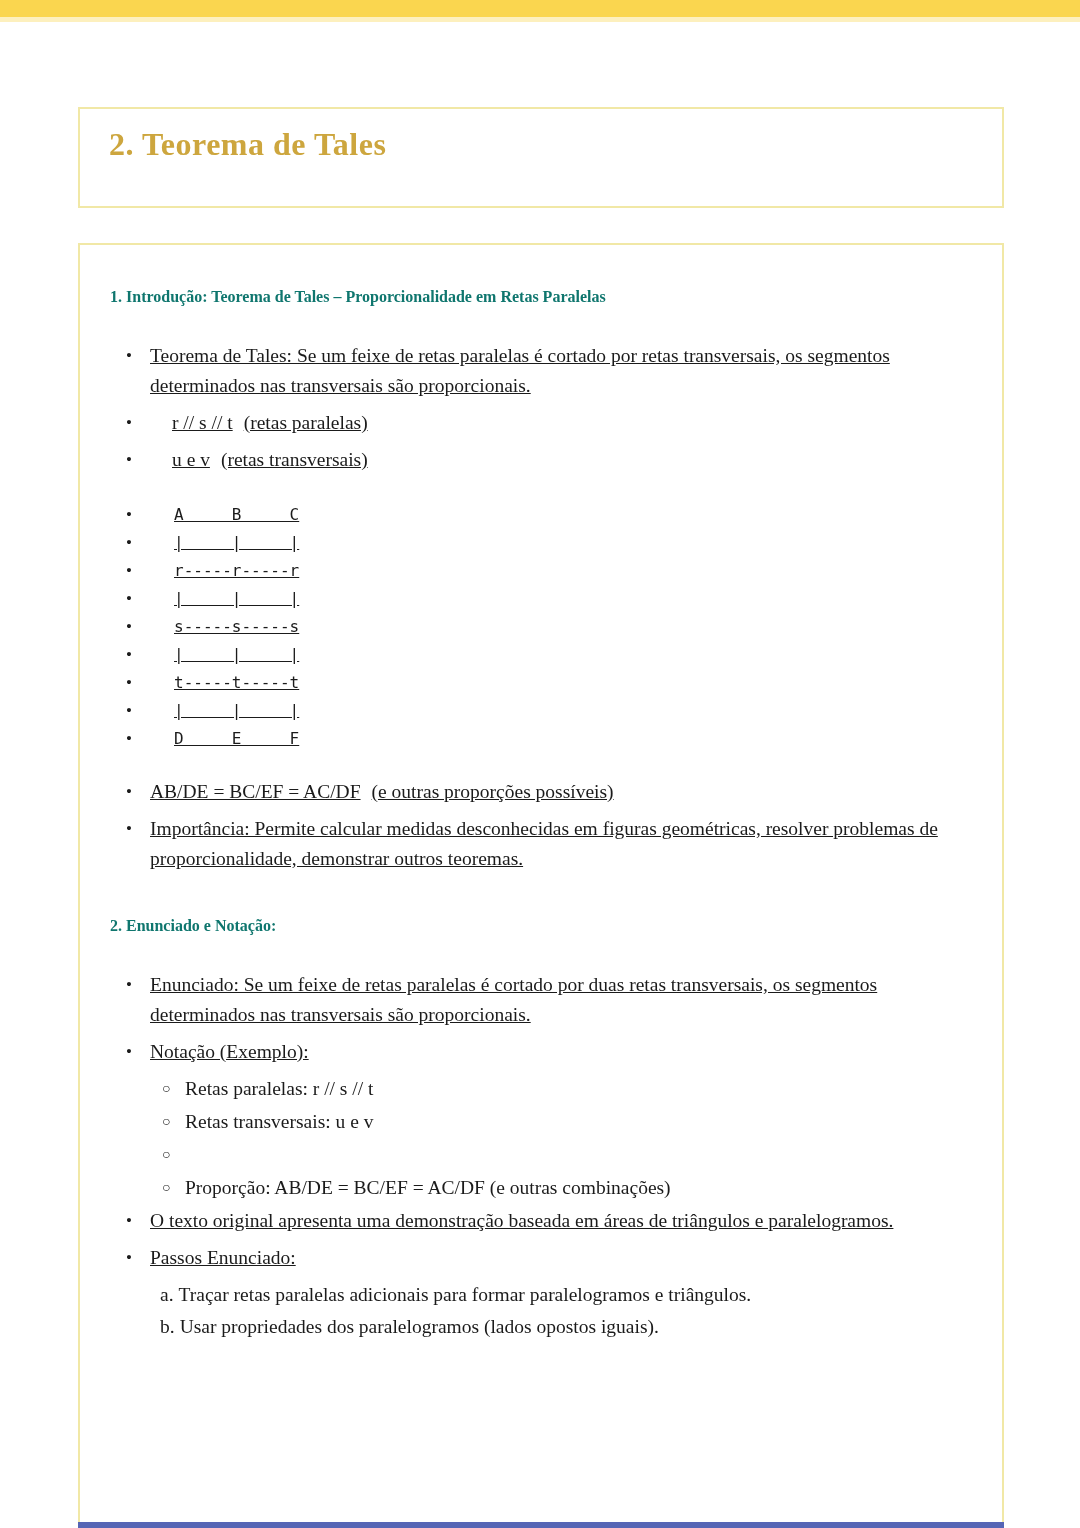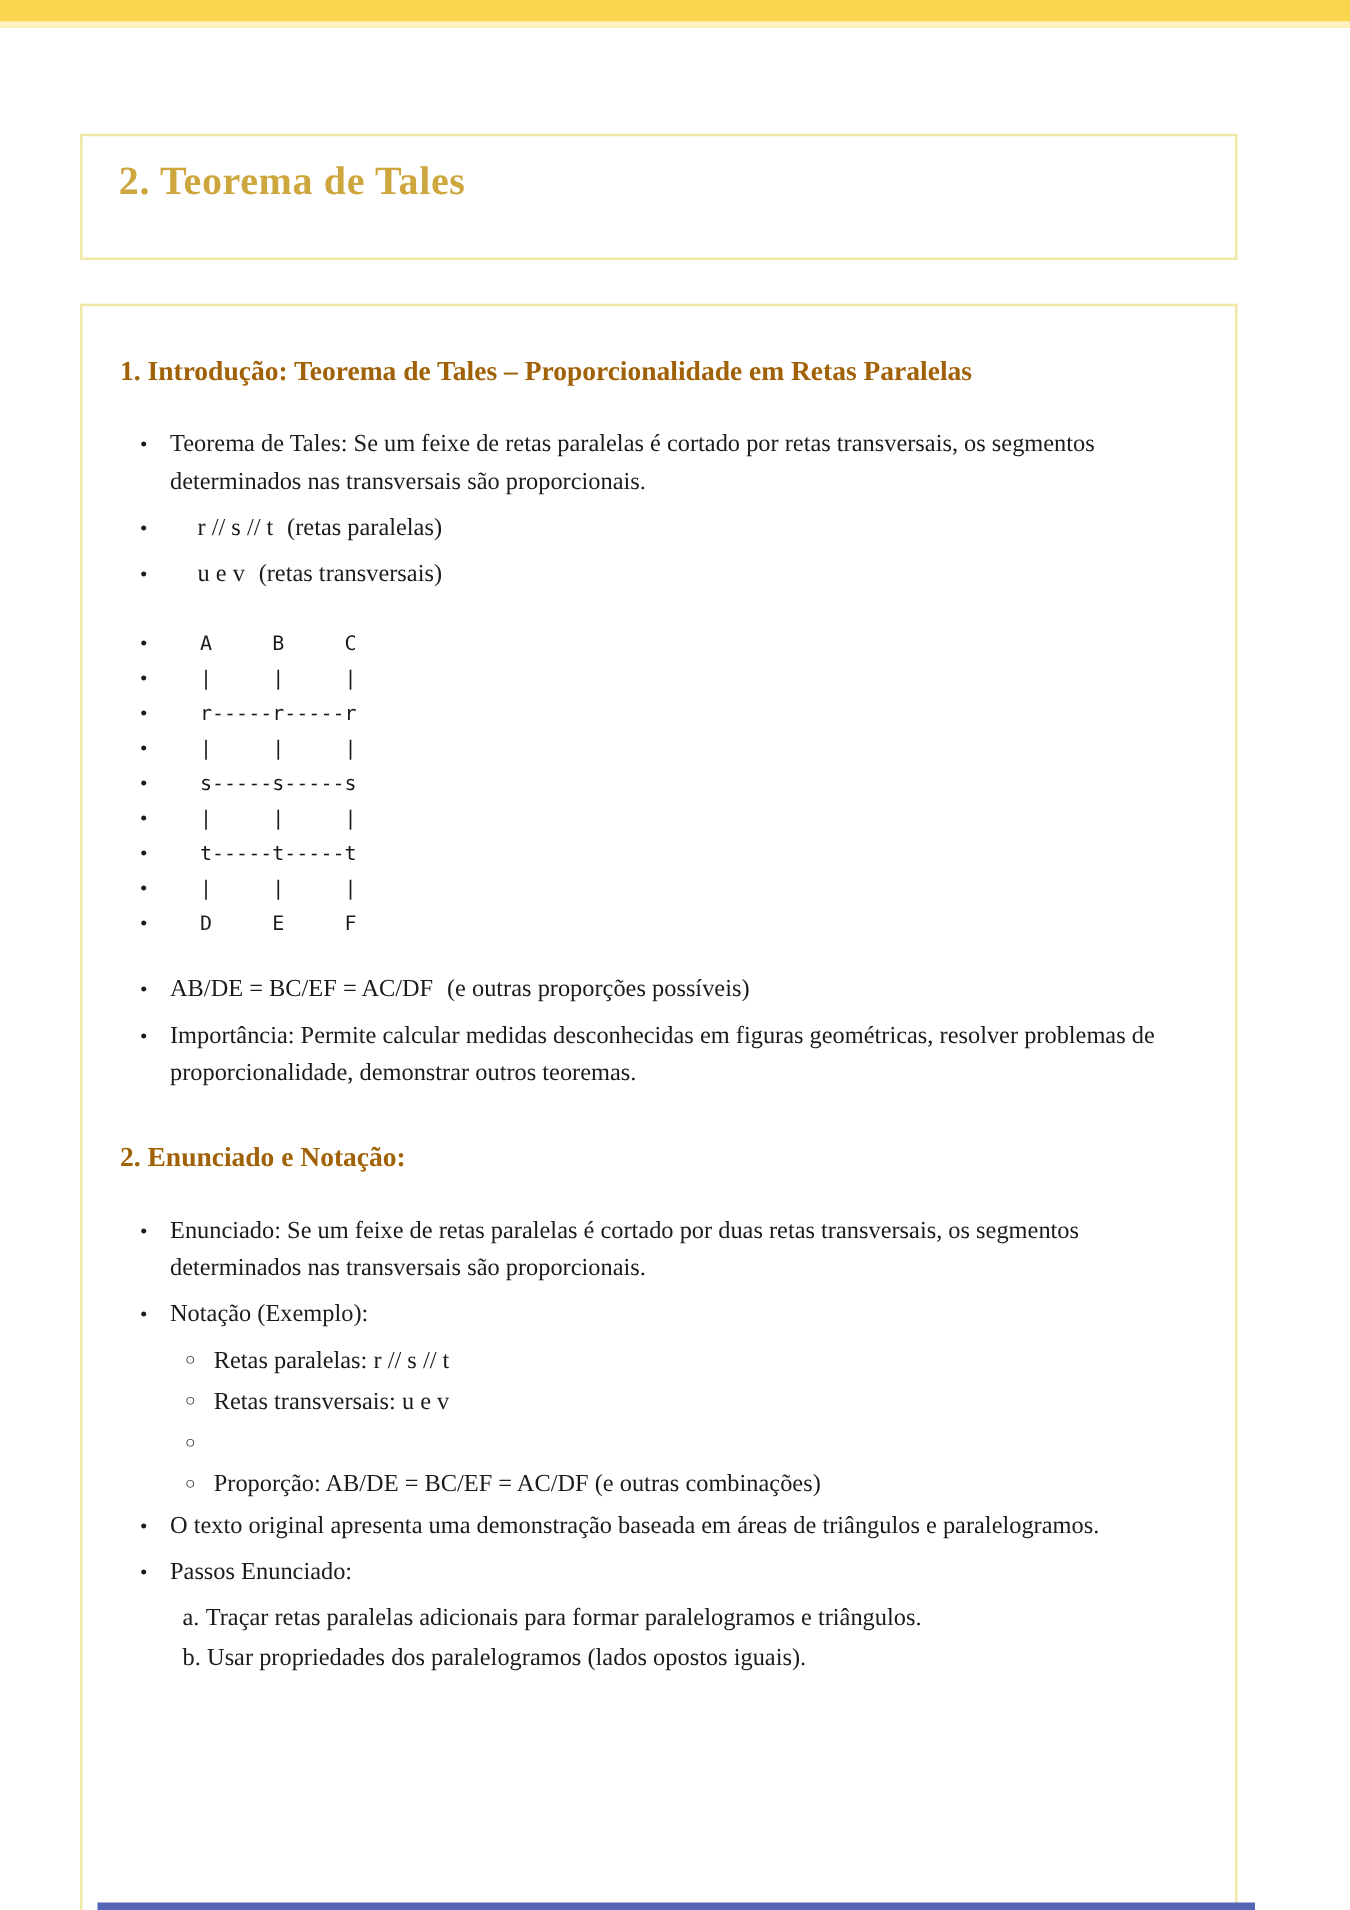--- a/index.html
+++ b/index.html
@@ -10,49 +10,49 @@
     color: #1b1b1b;
     overflow: hidden;
     position: relative;
   }
   .top-bar {
     position: absolute; top: 0; left: 0; width: 1080px; height: 22px;
     background: #FAD64F;
     border-bottom: 5px solid #FDF0BE;
   }
   .card {
-    position: absolute; left: 64px; width: 926px;
+    position: absolute; left: 78px; width: 926px;
     background: #ffffff;
     border: 2px solid #F1E8A6;
   }
   .title-card { top: 107px; height: 101px; padding: 17px 29px; }
   .page-title {
     font-size: 32px; font-weight: bold; color: #CDA63E;
     letter-spacing: 0.5px; line-height: 36px;
   }
   .page-subtitle { font-size: 23px; color: #161616; line-height: 28px; margin-top: 2px; }
 
   .content-card {
     top: 243px; height: 1300px;
     padding: 38px 30px 20px 30px;
     border-bottom: none;
   }
   .sec-heading {
-    font-size: 22px; font-weight: bold; color: #a16207;
+    font-size: 16px; font-weight: bold; color: #0f766e;
     line-height: 28px; margin-bottom: 30px;
   }
   .sec-heading.mt { margin-top: 38px; }
 
   .li { display: flex; margin-bottom: 7px; font-size: 19.5px; line-height: 30px; }
   .marker {
     width: 24px; flex: 0 0 24px; text-align: left;
     padding-left: 16px; box-sizing: content-box;
     font-size: 17px;
   }
-  .li .txt { flex: 1; max-width: 830px; }
+  .li .txt { flex: 1; max-width: 830px; text-decoration: underline; }
   .code-indent { padding-left: 22px; }
   .gap-note { margin-left: 11px; }
 
   .diagram { margin: 26px 0 24px 0; }
   .diagram .li { margin-bottom: 0; line-height: 28px; }
   .diagram .txt {
     font-family: "DejaVu Sans Mono", monospace;
     font-size: 16px; white-space: pre; padding-left: 24px;
   }
 

